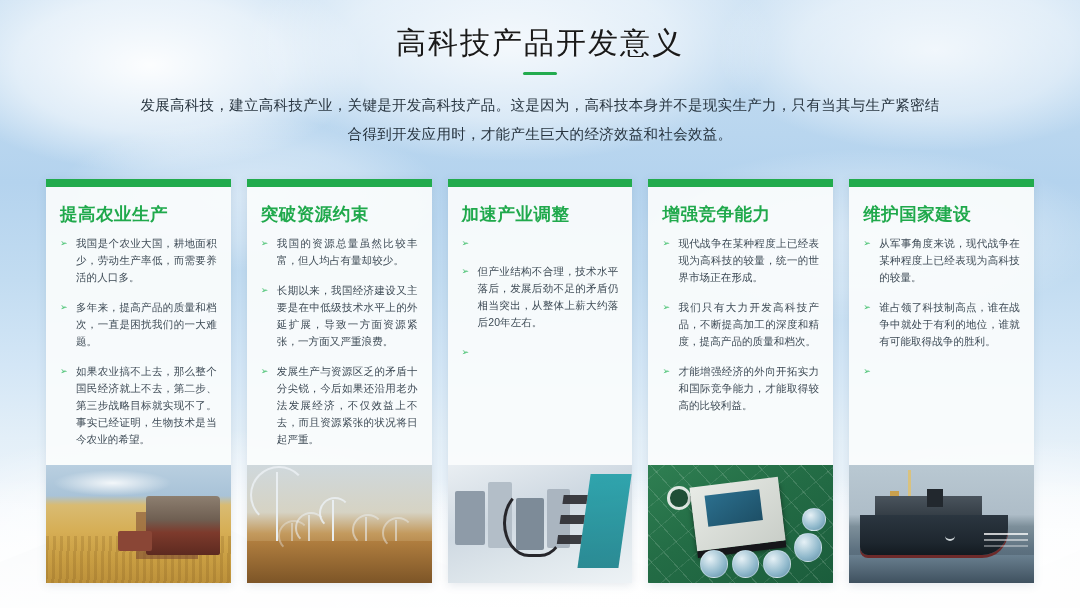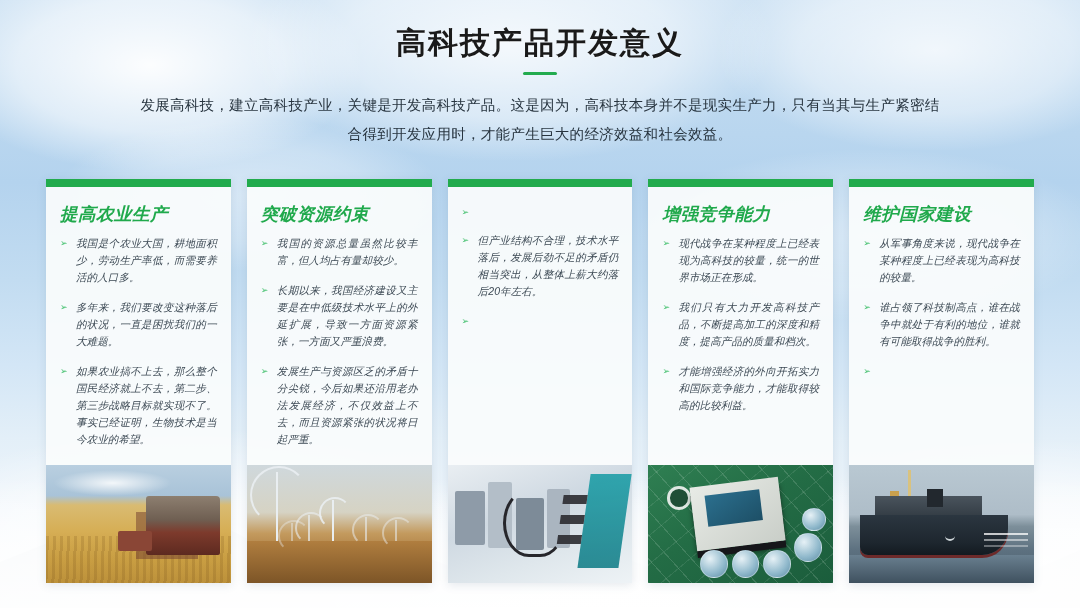--- a/index.html
+++ b/index.html
@@ -43,21 +43,21 @@
     position:absolute; left:0; right:0; bottom:0; height:130px;
     background:linear-gradient(180deg, rgba(255,255,255,0) 0%, rgba(255,255,255,.72) 55%, rgba(255,255,255,.92) 100%);
   }
   .bg-mtn {
     position:absolute; left:0; right:0; bottom:0; height:120px; opacity:.35;
   }
 
   
   .header { position:absolute; left:0; right:0; top:24px; text-align:center; }
   .title {
-    font-size:30px; font-weight:bold; color:#1a1a1a;
+    font-size:30px; font-weight:normal; color:#1a1a1a;
     letter-spacing:2px; line-height:1.25;
     text-shadow:0 1px 2px rgba(255,255,255,.6);
   }
   .title-rule {
     width:34px; height:3px; background:#23ab4e;
     margin:10px auto 0; border-radius:2px;
   }
   .subtitle {
     margin:16px auto 0; width:800px;
     font-size:14.5px; line-height:2.0; color:#27343f;
@@ -72,21 +72,21 @@
     display:flex; gap:16px;
   }
   .card {
     flex:1 1 0; position:relative;
     display:flex; flex-direction:column;
     background:rgba(250,252,252,.93);
     box-shadow:0 2px 9px rgba(70,100,130,.14);
     overflow:hidden;
   }
   .card-bar { height:8px; background:#22ab4d; flex:none; }
-  .card-body { flex:1 1 auto; padding:17px 14px 6px 14px;font-style:italic; }
+  .card-body { flex:1 1 auto; padding:17px 14px 6px 14px; }
   .card-title {
     font-size:17.5px; font-weight:bold; color:#20a94c;
     letter-spacing:.5px; margin-bottom:10px; line-height:1.2;
   }
   .bullets { list-style:none; }
   .bullet {
     display:flex; gap:6px;
     margin-bottom:13px;
     font-size:10.5px; line-height:1.62; color:#3d4a55;
     letter-spacing:.1px;
@@ -273,21 +273,21 @@
     <div class="card-bar"></div>
     <div class="card-body">
       <div class="card-title">提高农业生产</div>
       <ul class="bullets">
         <li class="bullet">
           <span class="bullet-icon">➢</span>
           <span class="bullet-text">我国是个农业大国，耕地面积少，劳动生产率低，而需要养活的人口多。</span>
         </li>
         <li class="bullet">
           <span class="bullet-icon">➢</span>
-          <span class="bullet-text">多年来，我们要改变这种落后的状况，一直是困扰我们的一大难题。</span>
+          <span class="bullet-text">多年来，提高产品的质量和档次，一直是困扰我们的一大难题。</span>
         </li>
         <li class="bullet">
           <span class="bullet-icon">➢</span>
           <span class="bullet-text">如果农业搞不上去，那么整个国民经济就上不去，第二步、第三步战略目标就实现不了。事实已经证明，生物技术是当今农业的希望。</span>
         </li>
       </ul>
     </div>
     <div class="card-photo ph-wheat">
       <div class="sun-cloud"></div>
       <div class="field-rows"></div>
@@ -321,20 +321,21 @@
         <div class="t t4"></div>
       <div class="t t5"></div>
         <div class="t t2"></div>
         <div class="t t1"></div>
     </div>
   </div>
 
   <div class="card">
     <div class="card-bar"></div>
     <div class="card-body">
+      <div class="card-title">加速产业调整</div>
       <ul class="bullets">
         <li class="bullet">
           <span class="bullet-icon">➢</span>
         </li>
         <li class="bullet">
           <span class="bullet-icon">➢</span>
           <span class="bullet-text">但产业结构不合理，技术水平落后，发展后劲不足的矛盾仍相当突出，从整体上薪大约落后20年左右。</span>
         </li>
         <li class="bullet">
           <span class="bullet-icon">➢</span>

